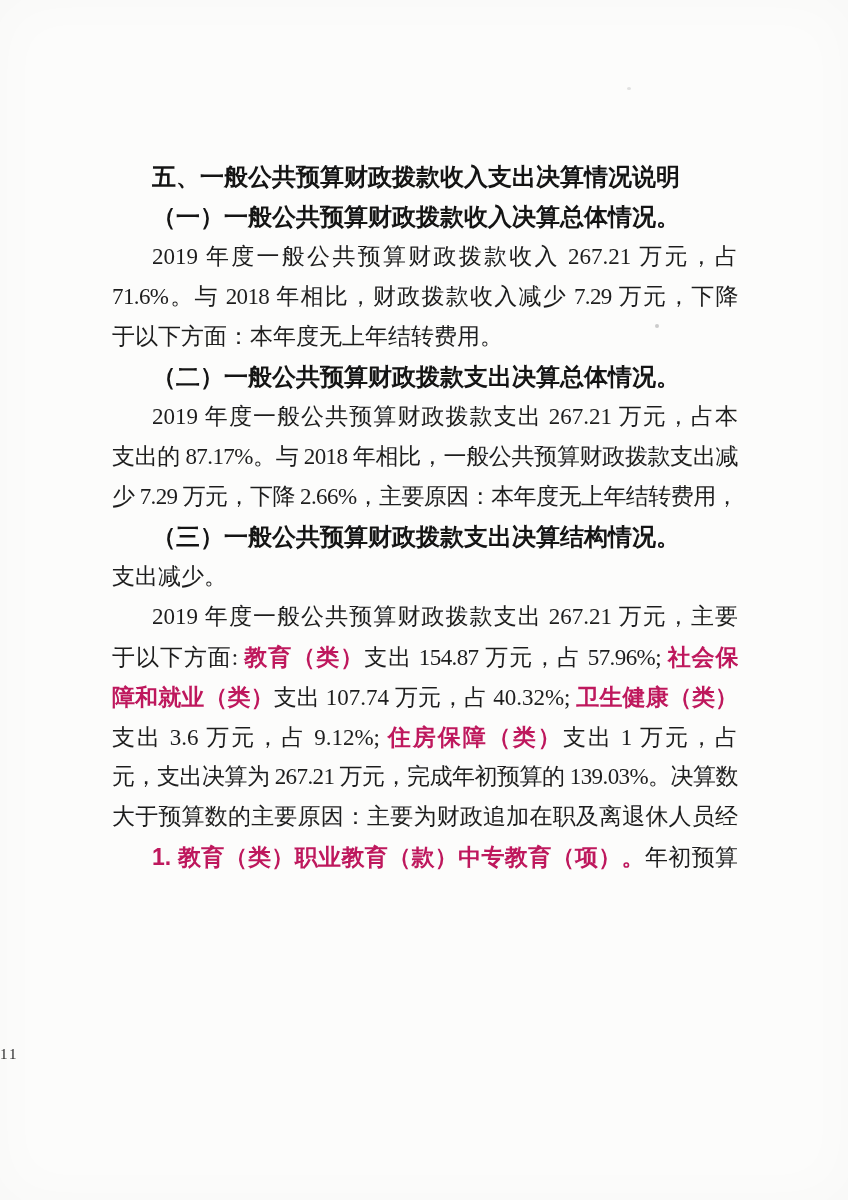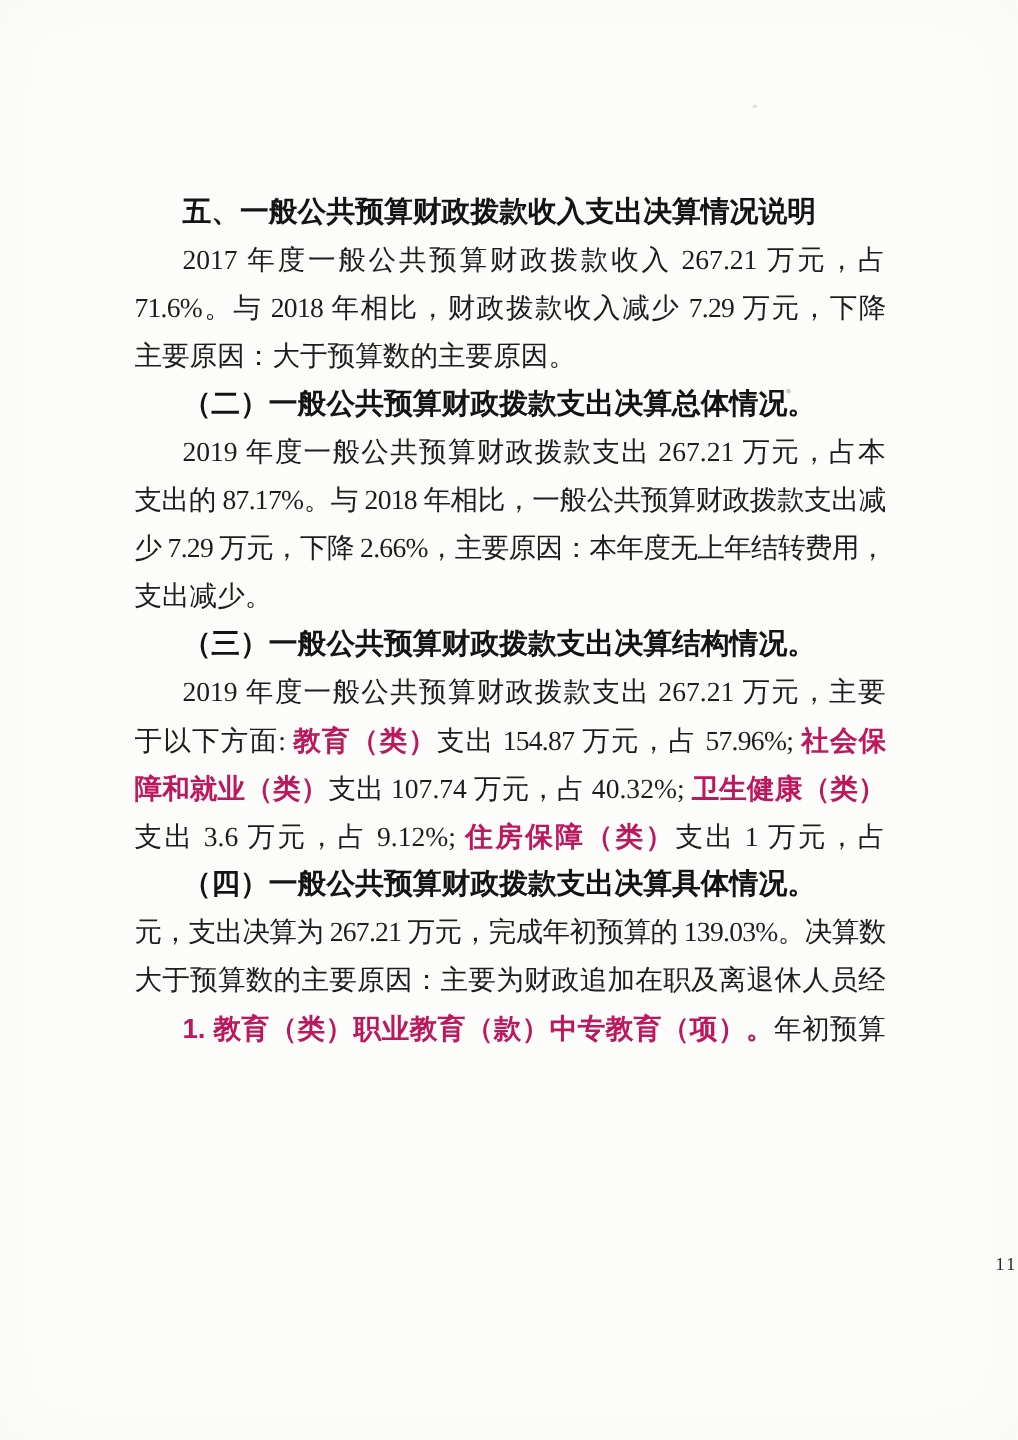--- a/index.html
+++ b/index.html
@@ -25,66 +25,66 @@
   .hd{
     font-family:"Liberation Sans","DejaVu Sans",sans-serif;
     font-weight:700;font-size:24px;color:#141414;
   }
   .bd{
     font-family:"Liberation Sans","DejaVu Sans",sans-serif;
     font-weight:700;color:#be185d;
   }
   .pagenum{
     position:absolute;left:0;right:0;top:1046px;
-    text-align:right;font-size:15px;color:#2a2a2a;letter-spacing:2px;
+    text-align:left;font-size:15px;color:#2a2a2a;letter-spacing:2px;
   }
   .speck{position:absolute;background:#cbcbcb;border-radius:50%;}
   .speck-a{left:655px;top:324px;width:4px;height:4px;}
   .speck-b{left:627px;top:87px;width:4px;height:3px;opacity:.55;}
 </style>
 </head>
 <body>
 
 <div class="page">
 
   <div class="speck speck-a"></div>
   <div class="speck speck-b"></div>
 
   <div class="text-block">
 
     <div class="line hd ind"><span>五、一般公共预算财政拨款收入支出决算情况说明</span></div>
 
+    <div class="line hd ind"><span>（一）一般公共预算财政拨款收入决算总体情况。</span></div>
 
-    <div class="line ind fill"><span>2017 年度一般公共预算财政拨款收入 267.21 万元，占</span></div>
+    <div class="line ind fill"><span>2019 年度一般公共预算财政拨款收入 267.21 万元，占</span></div>
 
     <div class="line fill tight"><span>71.6%。与 2018 年相比，财政拨款收入减少 7.29 万元，下降 2.66%，</span></div>
 
-    <div class="line"><span>主要原因：大于预算数的主要原因。</span></div>
+    <div class="line"><span>于以下方面：本年度无上年结转费用。</span></div>
 
     <div class="line hd ind"><span>（二）一般公共预算财政拨款支出决算总体情况。</span></div>
 
     <div class="line ind fill"><span>2019 年度一般公共预算财政拨款支出 267.21 万元，占本年</span></div>
 
     <div class="line fill tight"><span>支出的 87.17%。与 2018 年相比，一般公共预算财政拨款支出减</span></div>
 
     <div class="line fill tight"><span>少 7.29 万元，下降 2.66%，主要原因：本年度无上年结转费用，</span></div>
 
+    <div class="line hd ind"><span>（三）一般公共预算财政拨款支出决算结构情况。</span></div>
+
     <div class="line"><span>支出减少。</span></div>
-
-    <div class="line hd ind"><span>（三）一般公共预算财政拨款支出决算结构情况。</span></div>
 
     <div class="line ind fill"><span>2019 年度一般公共预算财政拨款支出 267.21 万元，主要用</span></div>
 
     <div class="line fill tight"><span>于以下方面: </span><span class="bd">教育（类）</span><span>支出 154.87 万元，占 57.96%; </span><span class="bd">社会保</span></div>
 
     <div class="line fill"><span class="bd">障和就业（类）</span><span>支出 107.74 万元，占 40.32%; </span><span class="bd">卫生健康（类）</span></div>
 
     <div class="line fill"><span>支出 3.6 万元，占 9.12%; </span><span class="bd">住房保障（类）</span><span>支出 1 万元，占 0.37%。</span></div>
 
-    <div class="line hd ind"><span>（四）一般公共预算财政拨款支出决算具体情况。</span></div>
 
 
     <div class="line fill tight"><span>元，支出决算为 267.21 万元，完成年初预算的 139.03%。决算数</span></div>
 
     <div class="line fill"><span>大于预算数的主要原因：主要为财政追加在职及离退休人员经</span></div>
 
 
 
     <div class="line ind fill"><span class="bd">1. 教育（类）职业教育（款）中专教育（项）。</span><span>年初预算为</span></div>
 

